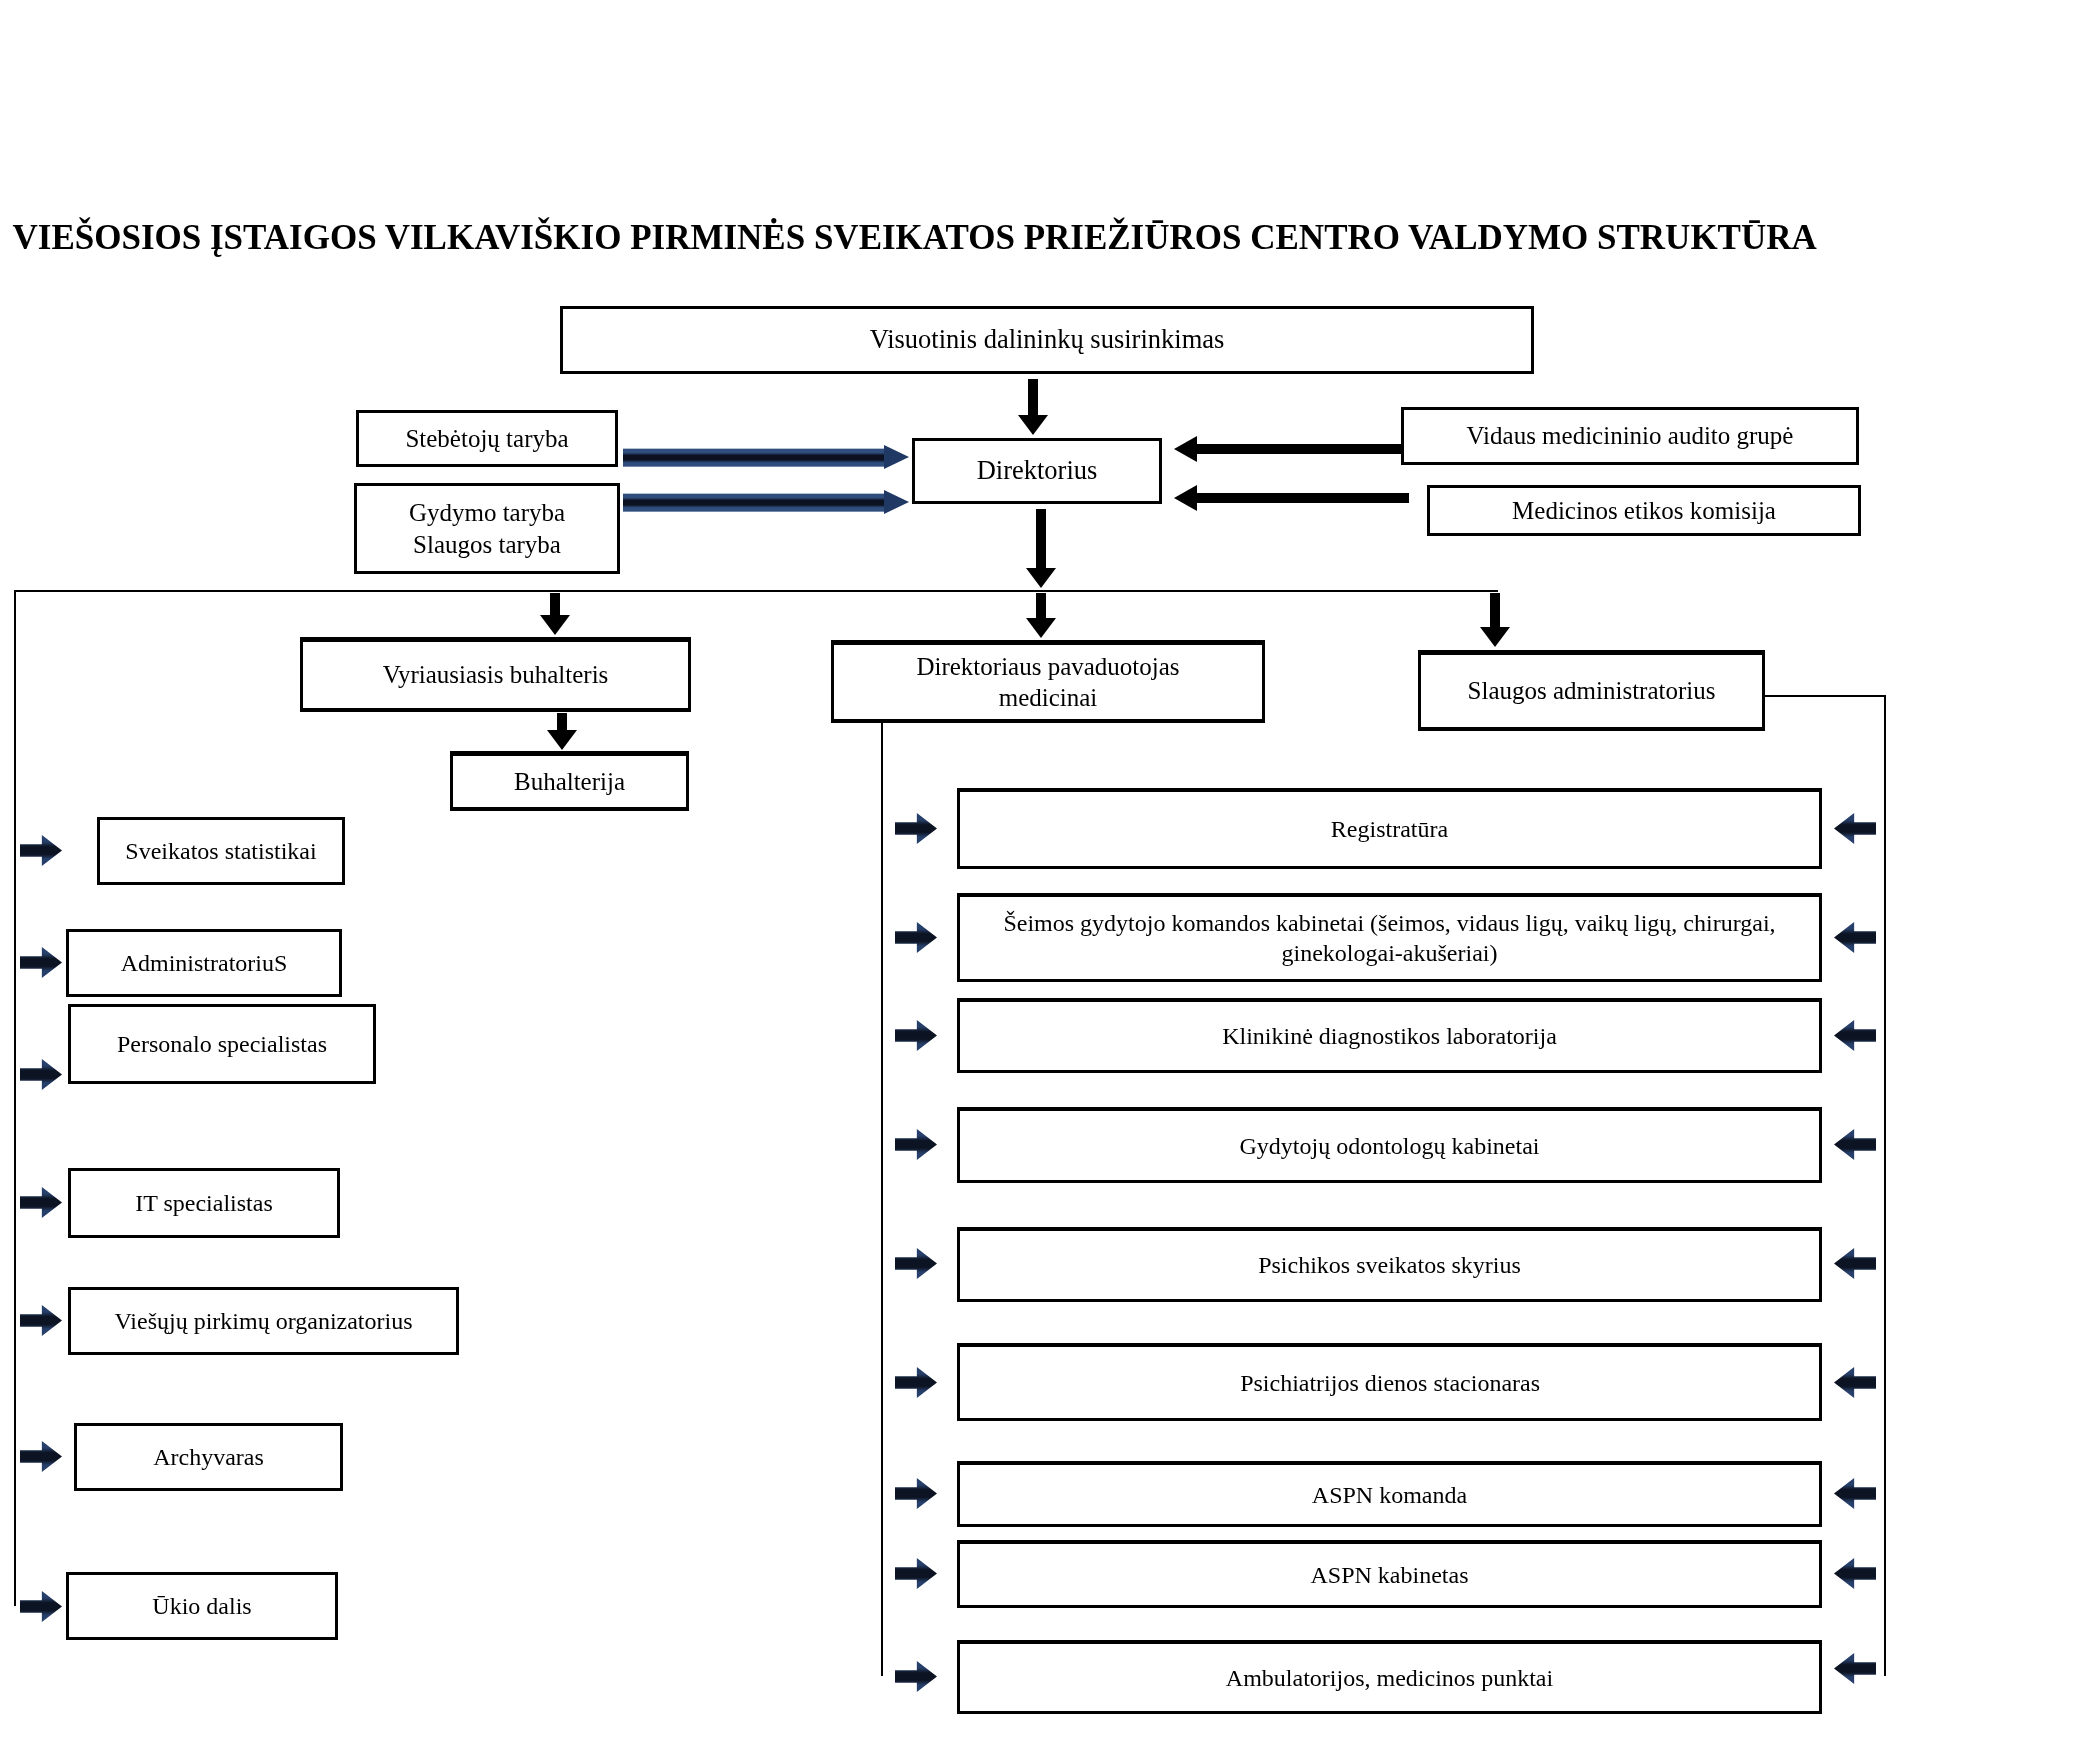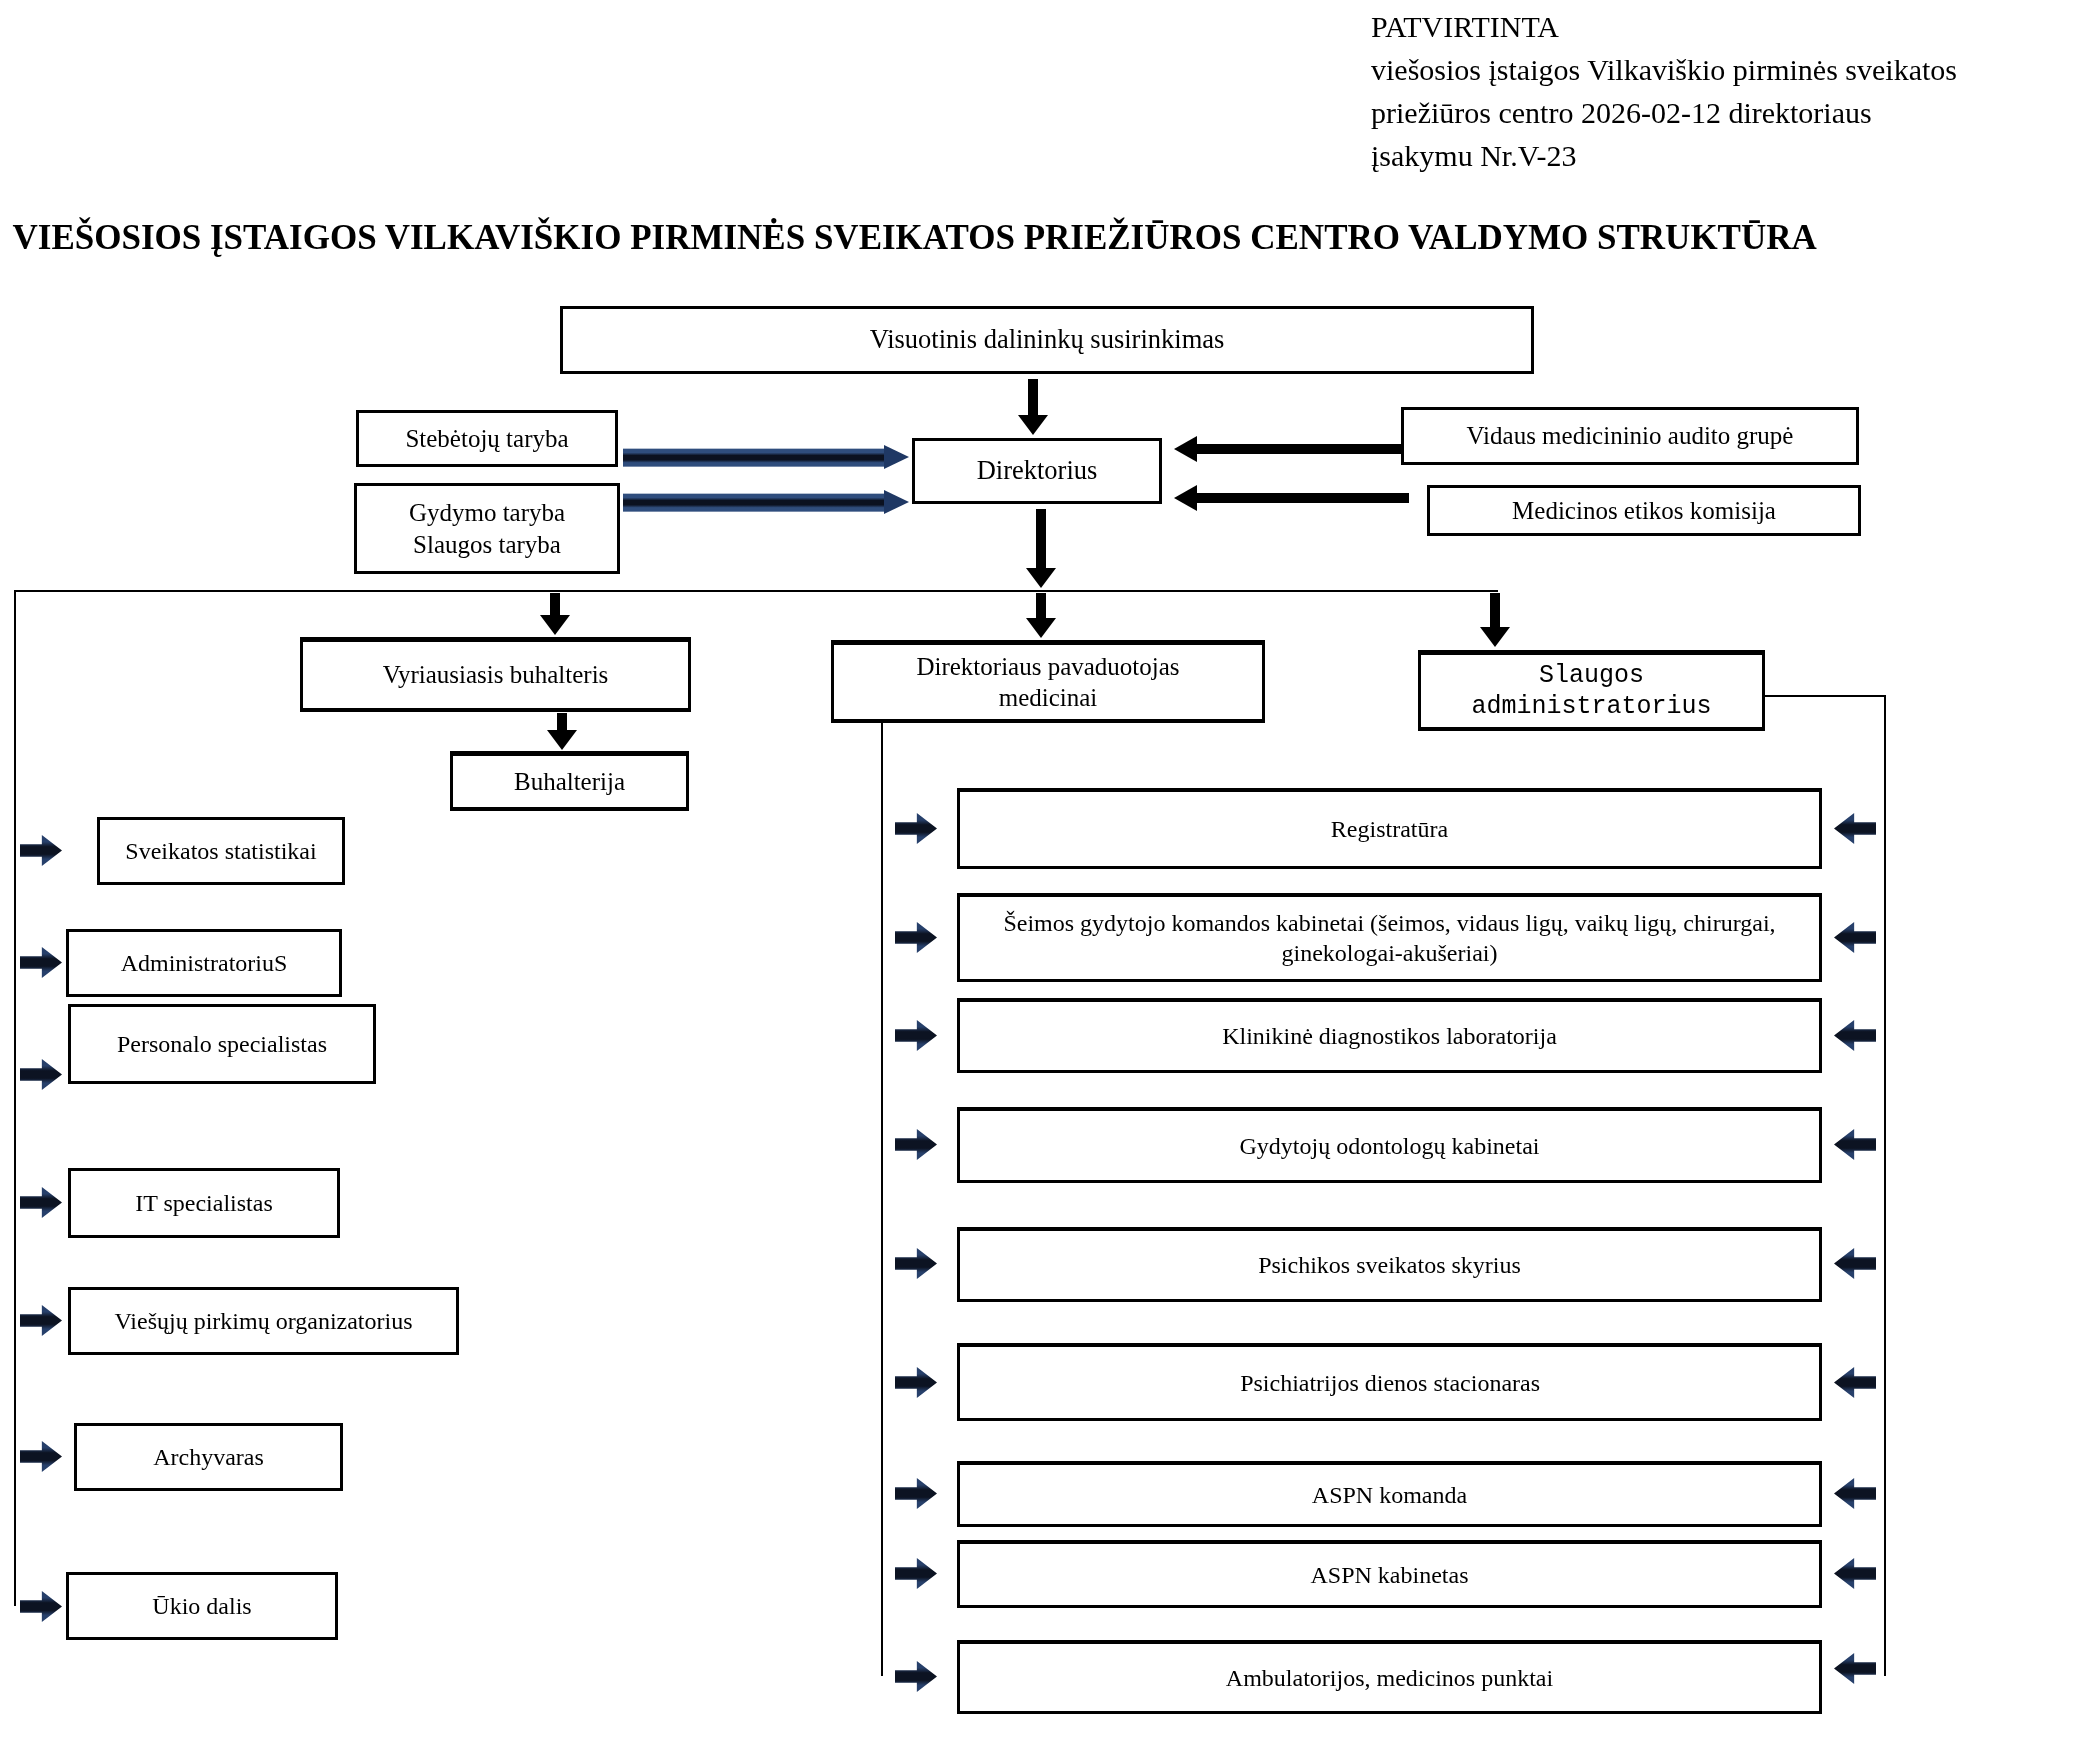--- a/index.html
+++ b/index.html
@@ -95,26 +95,20 @@
     background:linear-gradient(180deg,#27406b 0%,#27406b 22%,#0c1322 38%,#0c1322 62%,#27406b 78%,#27406b 100%);
   }
   .blkarrow.right{clip-path:polygon(0 30%,52% 30%,52% 0,100% 50%,52% 100%,52% 70%,0 70%);}
   .blkarrow.left{clip-path:polygon(100% 30%,48% 30%,48% 0,0 50%,48% 100%,48% 70%,100% 70%);}
 </style>
 </head>
 <body>
 
 <div class="canvas">
 
-  <div class="approval">
-    <div>PATVIRTINTA</div>
-    <div>viešosios įstaigos Vilkaviškio pirminės sveikatos</div>
-    <div>priežiūros centro 2026-02-12 direktoriaus</div>
-    <div>įsakymu Nr.V-23</div>
-  </div>
 
   <h1 class="title">VIEŠOSIOS ĮSTAIGOS VILKAVIŠKIO PIRMINĖS SVEIKATOS PRIEŽIŪROS CENTRO VALDYMO STRUKTŪRA</h1>
 
   <div class="box big" style="left:560px;top:306px;width:974px;height:68px;">Visuotinis dalininkų susirinkimas</div>
 
   <div class="box" style="left:356px;top:410px;width:262px;height:57px;">Stebėtojų taryba</div>
 
   <div class="box" style="left:354px;top:483px;width:266px;height:91px;">
     <div>Gydymo taryba</div>
     <div>Slaugos taryba</div>
@@ -125,21 +119,21 @@
   <div class="box" style="left:1401px;top:407px;width:458px;height:58px;">Vidaus medicininio audito grupė</div>
 
   <div class="box" style="left:1427px;top:485px;width:434px;height:51px;">Medicinos etikos komisija</div>
 
   <div class="box tier2" style="left:300px;top:637px;width:391px;height:75px;">Vyriausiasis buhalteris</div>
 
   <div class="box tier2" style="left:831px;top:640px;width:434px;height:83px;">
     <div style="max-width:335px;">Direktoriaus pavaduotojas medicinai</div>
   </div>
 
-  <div class="box tier2" style="left:1418px;top:650px;width:347px;height:81px;font-family:Liberation Mono, monospace;">Slaugos administratorius</div>
+  <div class="box tier2" style="left:1418px;top:650px;width:347px;height:81px;">Slaugos administratorius</div>
 
   <div class="box tier2" style="left:450px;top:751px;width:239px;height:60px;">Buhalterija</div>
 
   <div class="box leftbox" style="left:68px;top:817px;width:248px;height:68px;margin-left:29px;">Sveikatos statistikai</div>
   <div class="box leftbox" style="left:66px;top:929px;width:276px;height:68px;">AdministratoriuS</div>
   <div class="box leftbox" style="left:68px;top:1004px;width:308px;height:80px;">Personalo specialistas</div>
   <div class="box leftbox" style="left:68px;top:1168px;width:272px;height:70px;">IT specialistas</div>
   <div class="box leftbox" style="left:68px;top:1287px;width:391px;height:68px;">Viešųjų pirkimų organizatorius</div>
   <div class="box leftbox" style="left:74px;top:1423px;width:269px;height:68px;">Archyvaras</div>
   <div class="box leftbox" style="left:66px;top:1572px;width:272px;height:68px;">Ūkio dalis</div>

